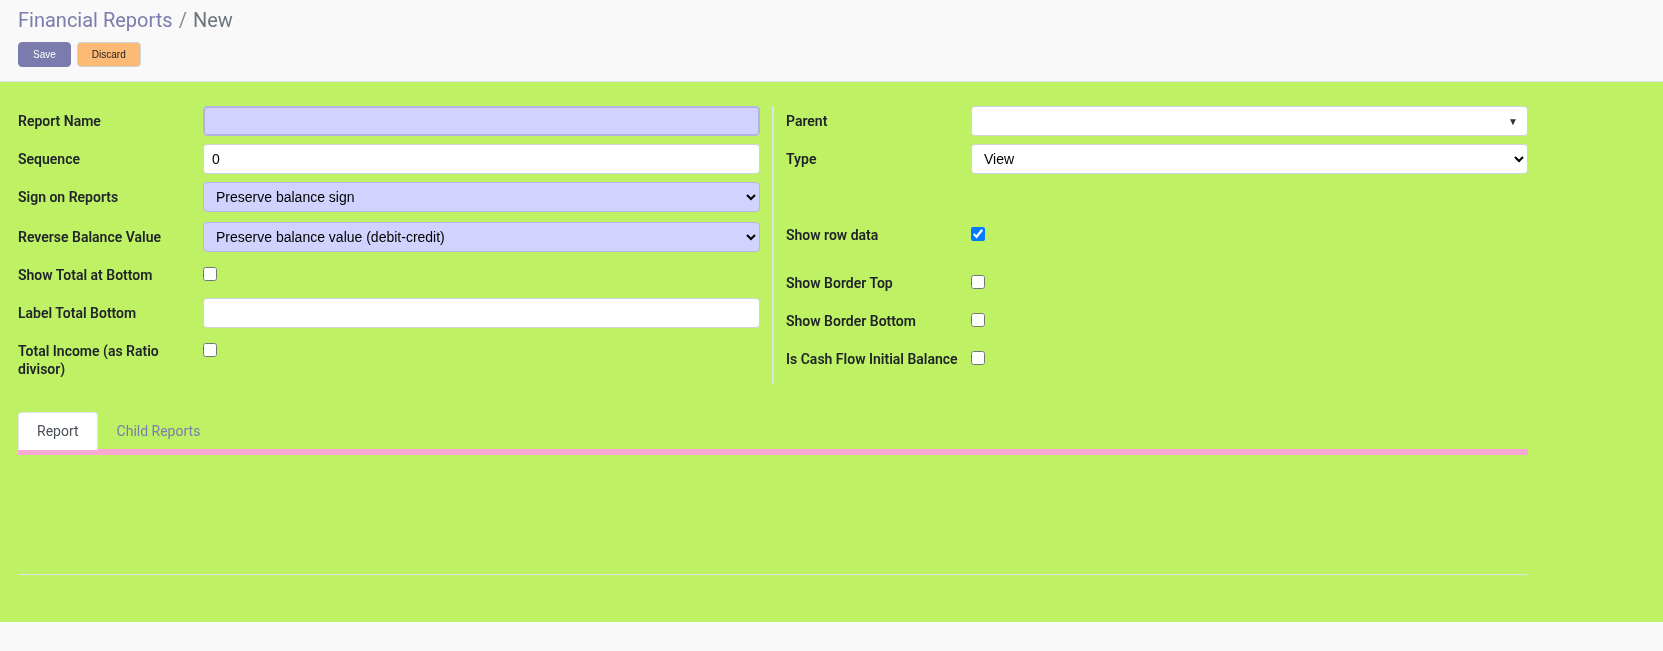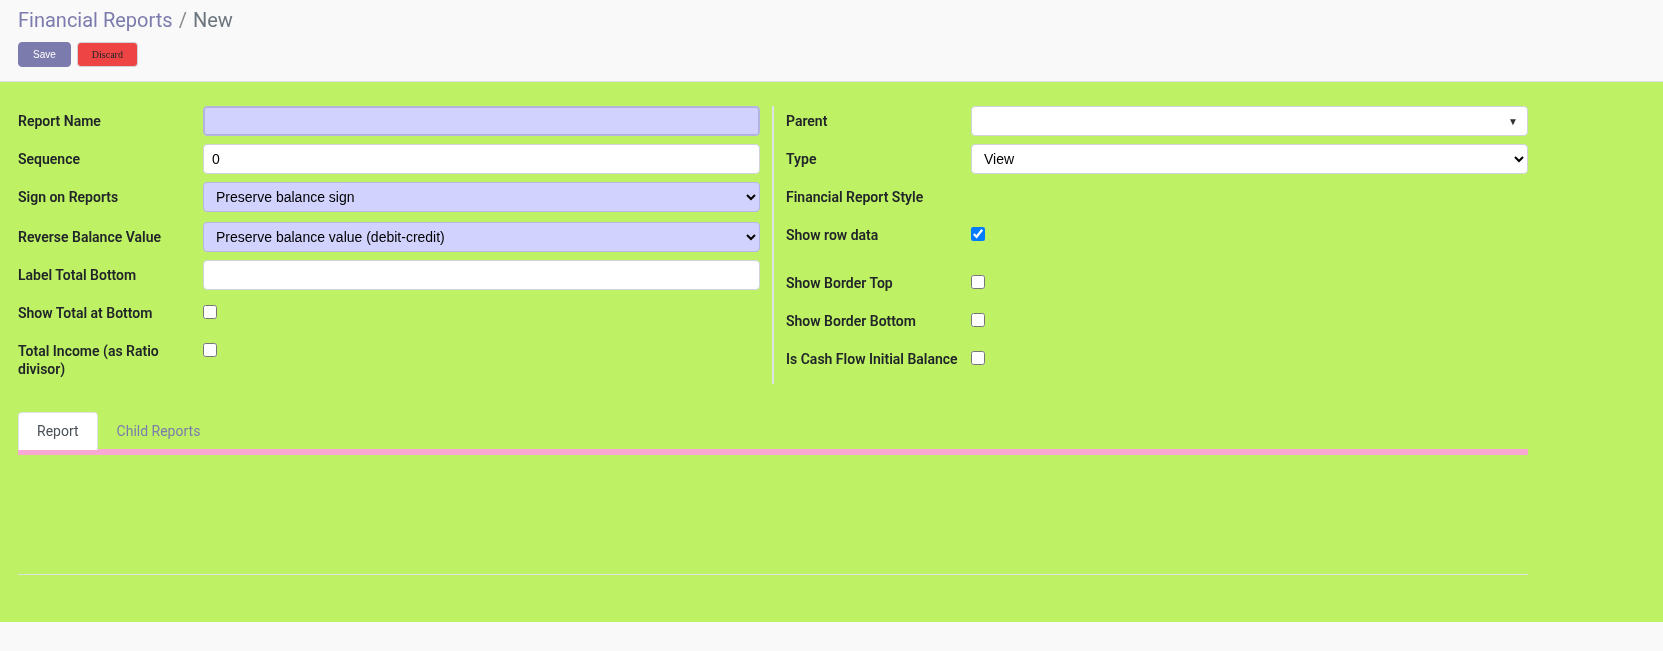--- a/index.html
+++ b/index.html
@@ -45,24 +45,23 @@
     border-radius: 4px;
     cursor: pointer;
     border: 1px solid transparent;
   }
   .btn-primary {
     background: #7c7bad;
     color: #fff;
     border-color: #7c7bad;
   }
   .btn-secondary {
-    background: #ef4444;
+    background: #fdba74;
     color: #212529;
     border: 1px solid #ced4da;
-    font-family: Liberation Serif, serif;
   }
   .content {
     background: #bef264;
     padding: 24px 18px 0 18px;
     min-height: 540px;
   }
   .form-sheet {
     max-width: 1510px;
   }
   .form-row {
@@ -215,30 +214,30 @@
         <div class="field-row" style="margin-top:8px;">
           <div class="field-label">Reverse Balance Value</div>
           <div class="field-widget">
             <select class="o_select o_required">
               <option>Preserve balance value (debit-credit)</option>
             </select>
           </div>
         </div>
 
         <div class="field-row">
+          <div class="field-label">Show Total at Bottom</div>
+          <div class="field-widget">
+            <input type="checkbox" class="o_checkbox" style="">
+          </div>
+        </div>
+
+        <div class="field-row">
           <div class="field-label">Label Total Bottom</div>
           <div class="field-widget">
             <input type="text" class="o_input" value="" style="">
-          </div>
-        </div>
-
-        <div class="field-row">
-          <div class="field-label">Show Total at Bottom</div>
-          <div class="field-widget">
-            <input type="checkbox" class="o_checkbox" style="">
           </div>
         </div>
 
         <div class="field-row">
           <div class="field-label">Total Income (as Ratio divisor)</div>
           <div class="field-widget">
             <input type="checkbox" class="o_checkbox" style="">
           </div>
         </div>
 
@@ -257,21 +256,20 @@
         <div class="field-row">
           <div class="field-label">Type</div>
           <div class="field-widget">
             <select class="o_select">
               <option>View</option>
             </select>
           </div>
         </div>
 
         <div class="field-row">
-          <div class="field-label">Financial Report Style</div>
         </div>
 
         <div class="field-row">
           <div class="field-label">Show row data</div>
           <div class="field-widget">
             <input type="checkbox" class="o_checkbox" checked="" style="">
           </div>
         </div>
 
         <div class="field-row" style="margin-top:16px;">

